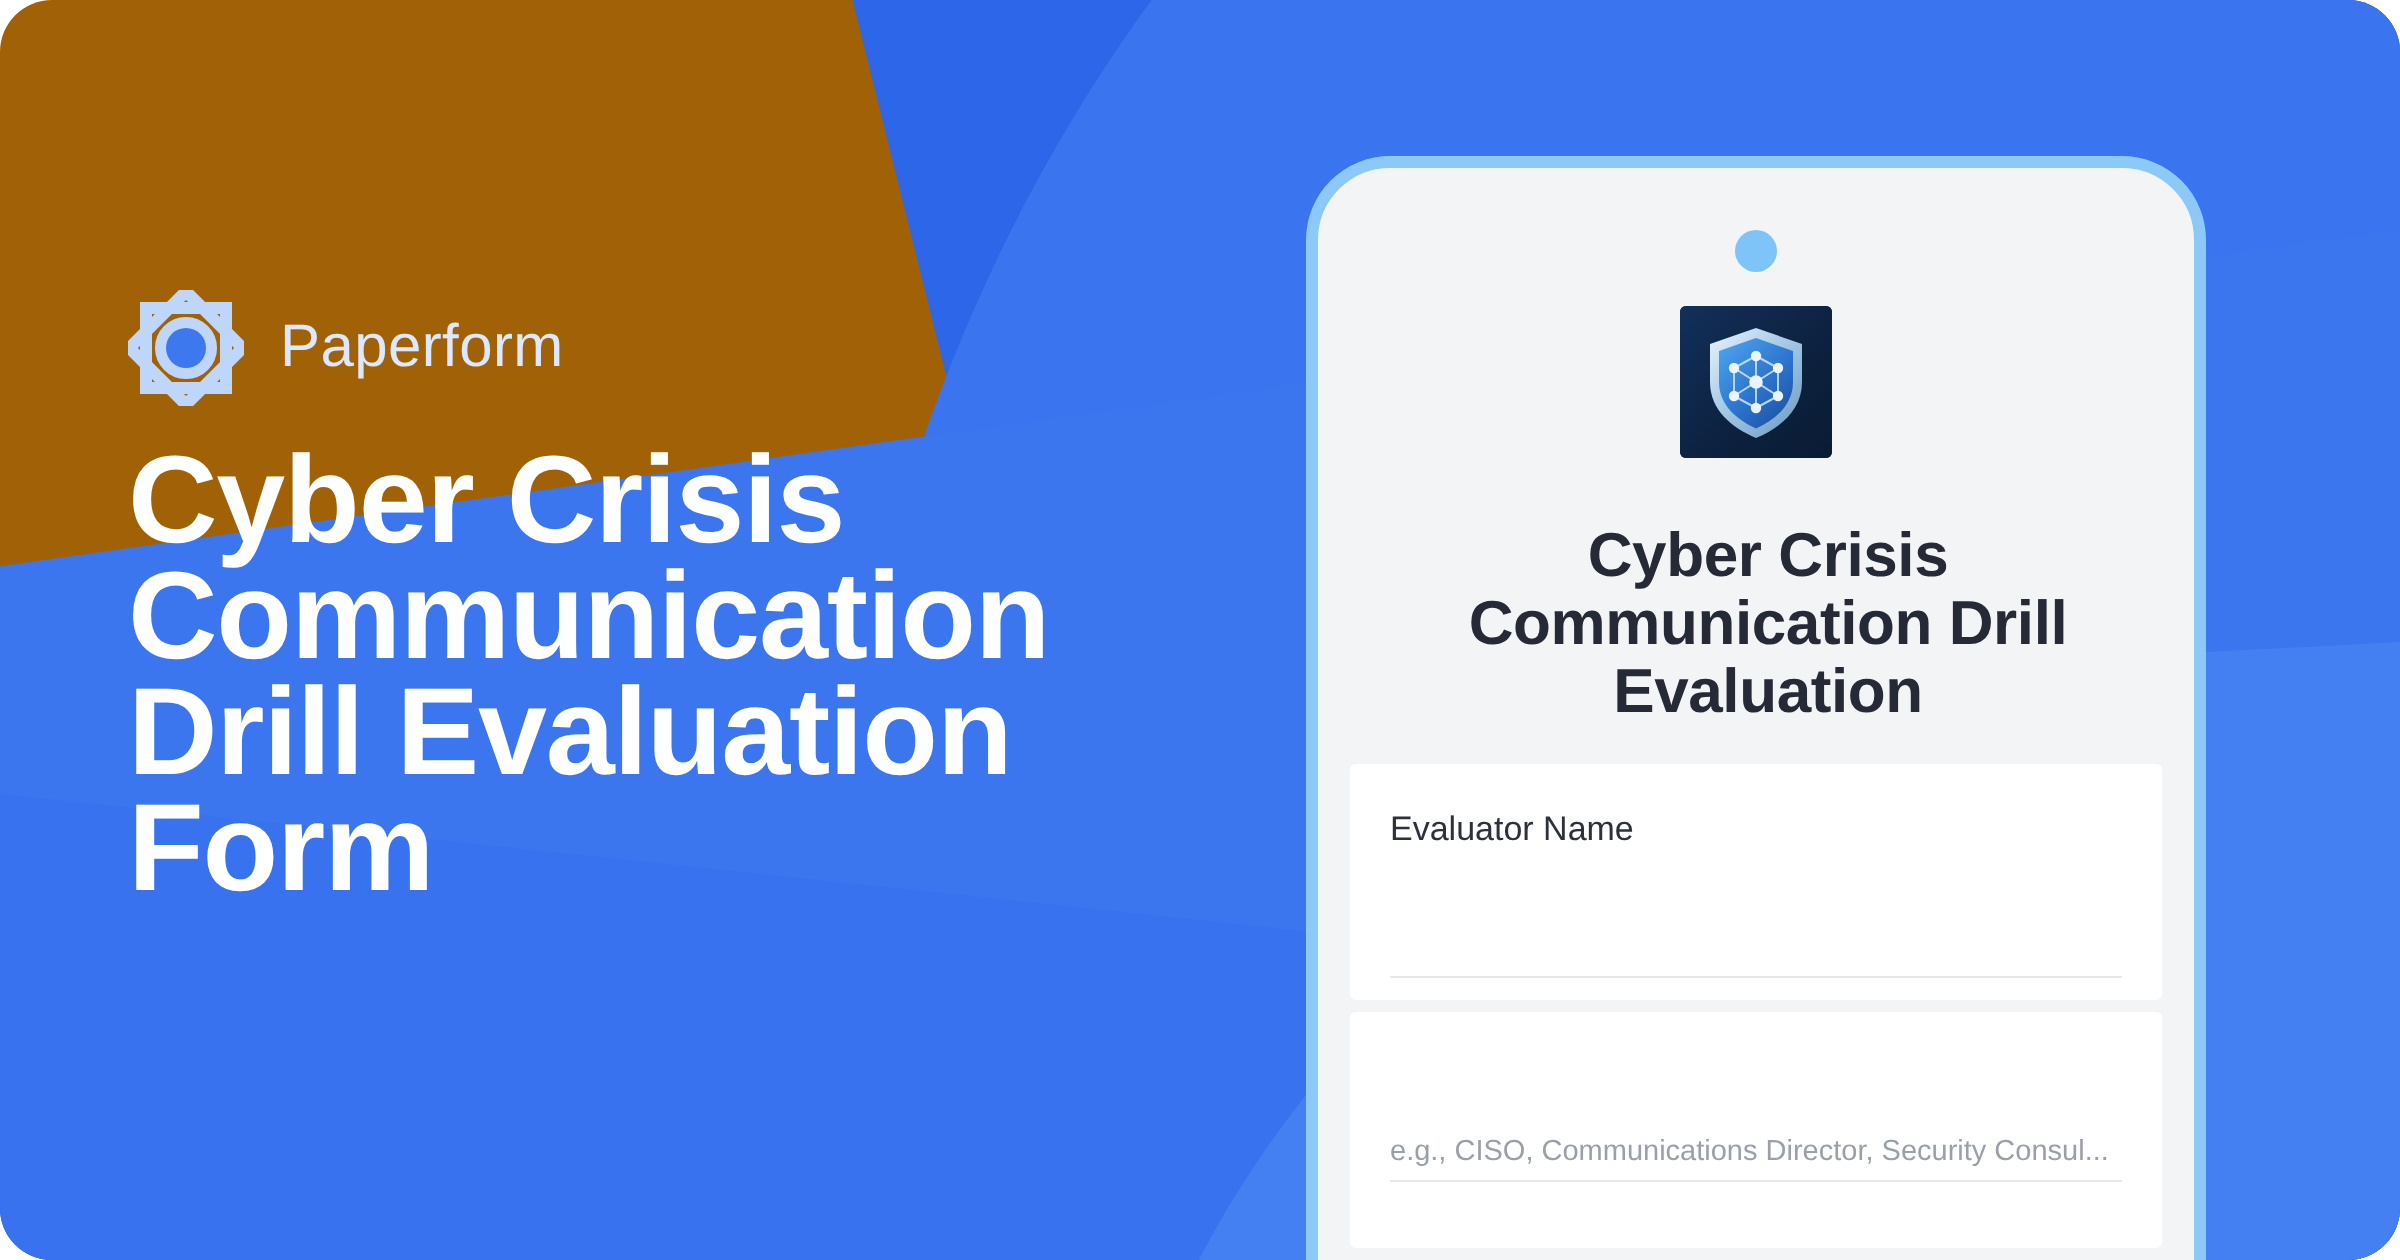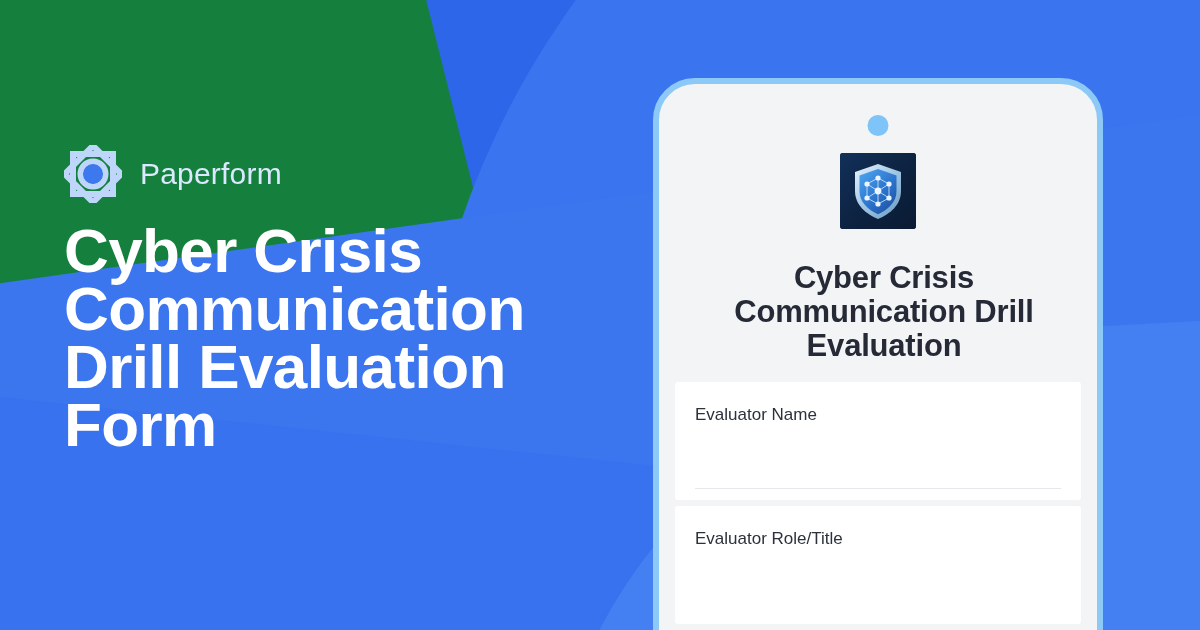--- a/index.html
+++ b/index.html
@@ -6,22 +6,23 @@
   html, body {
     width:1200px; height:630px;
     overflow:hidden;
     font-family:"Liberation Sans", sans-serif;
   }
 
   
   .stage{
     position:relative;
     width:1200px; height:630px;
-    background:#15803d;
-    overflow:hidden;
+    background:#a16207;
+    overflow:hidden;
+    border-radius:26px;
   }
 
   
   .bg-wedge{ position:absolute; pointer-events:none; }
 
   .wedge-a{
     left:-120px; top:300px;
     width:1500px; height:700px;
     background:#3B76EF;
     transform:rotate(-8deg);
@@ -261,20 +262,22 @@
     <div class="form-fields">
 
       <div class="field-card">
         <div class="field-label">Evaluator Name</div>
         <div class="field-input">
           <span class="field-placeholder"></span>
         </div>
       </div>
 
       <div class="field-card">
-        <div class="field-label">Evaluator Role/Title</div>
+        <div class="field-input">
+          <span class="field-placeholder">e.g., CISO, Communications Director, Security Consul...</span>
+        </div>
       </div>
 
     </div>
 
   </div>
 
 </div>
 
 </body></html>

